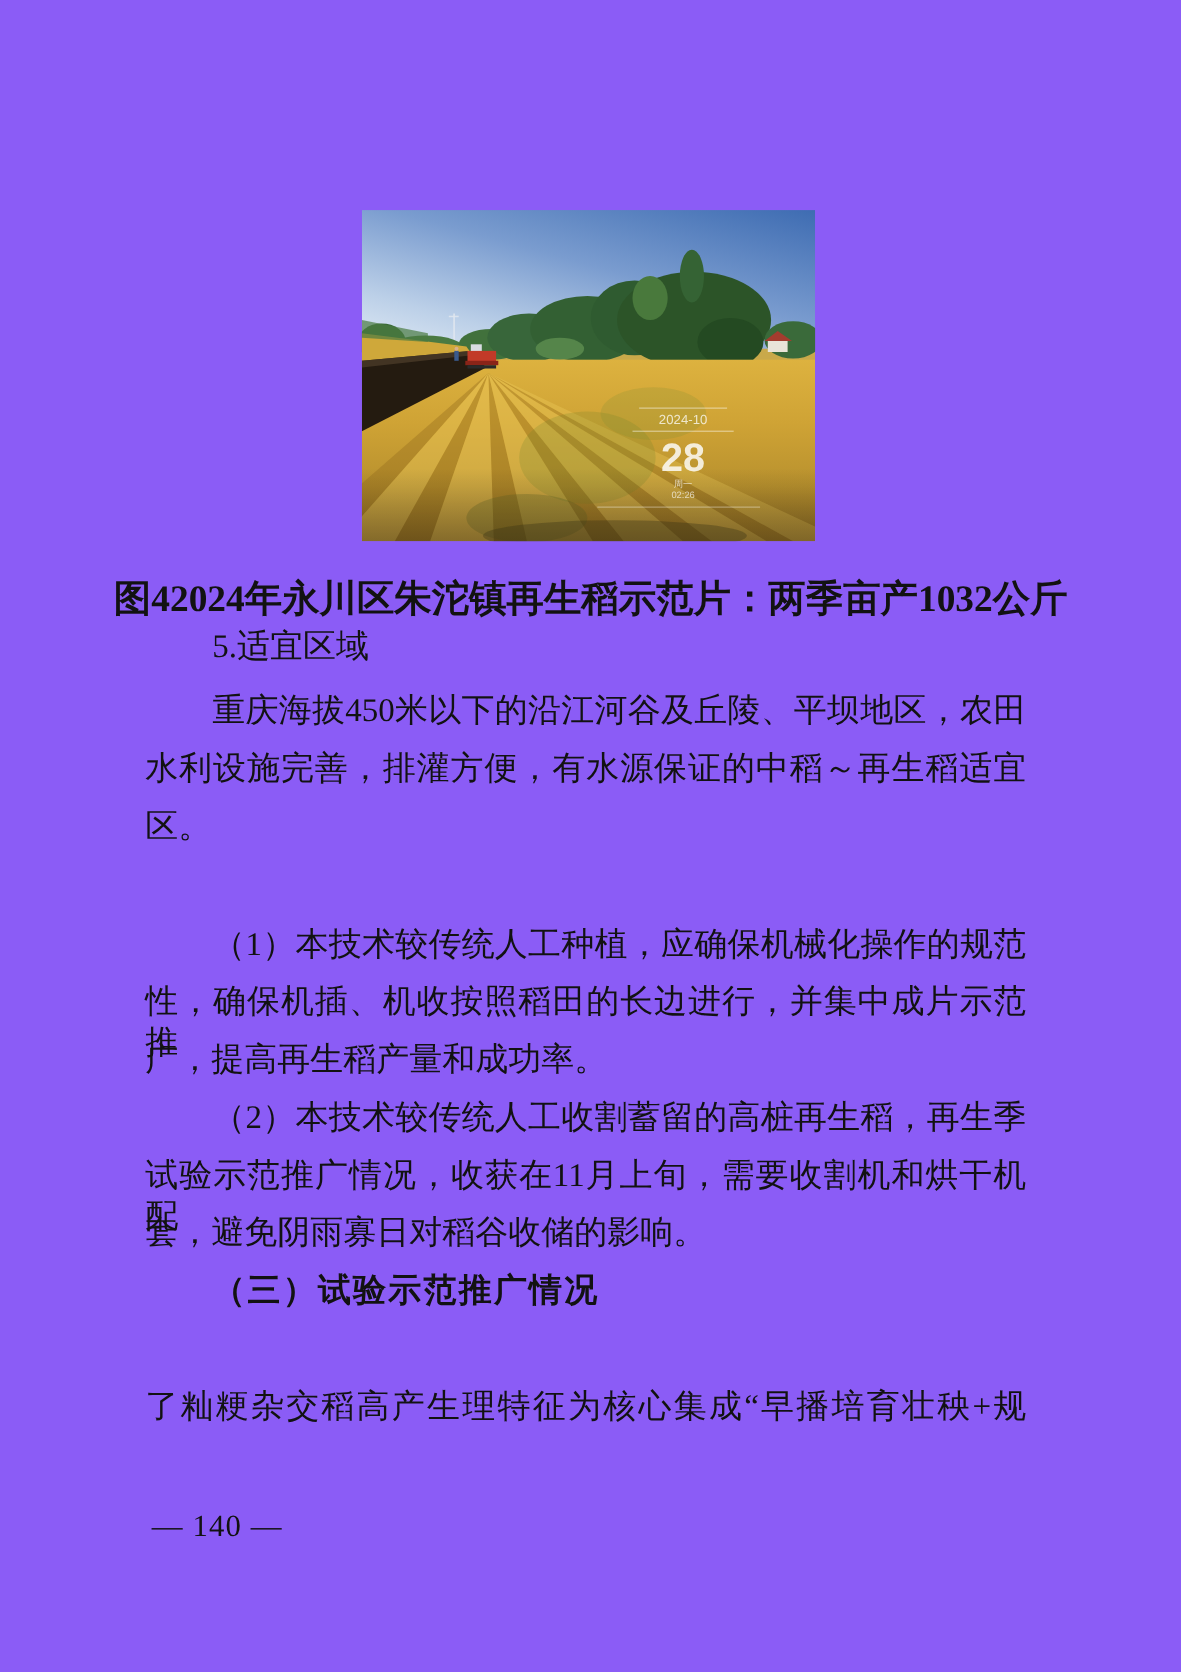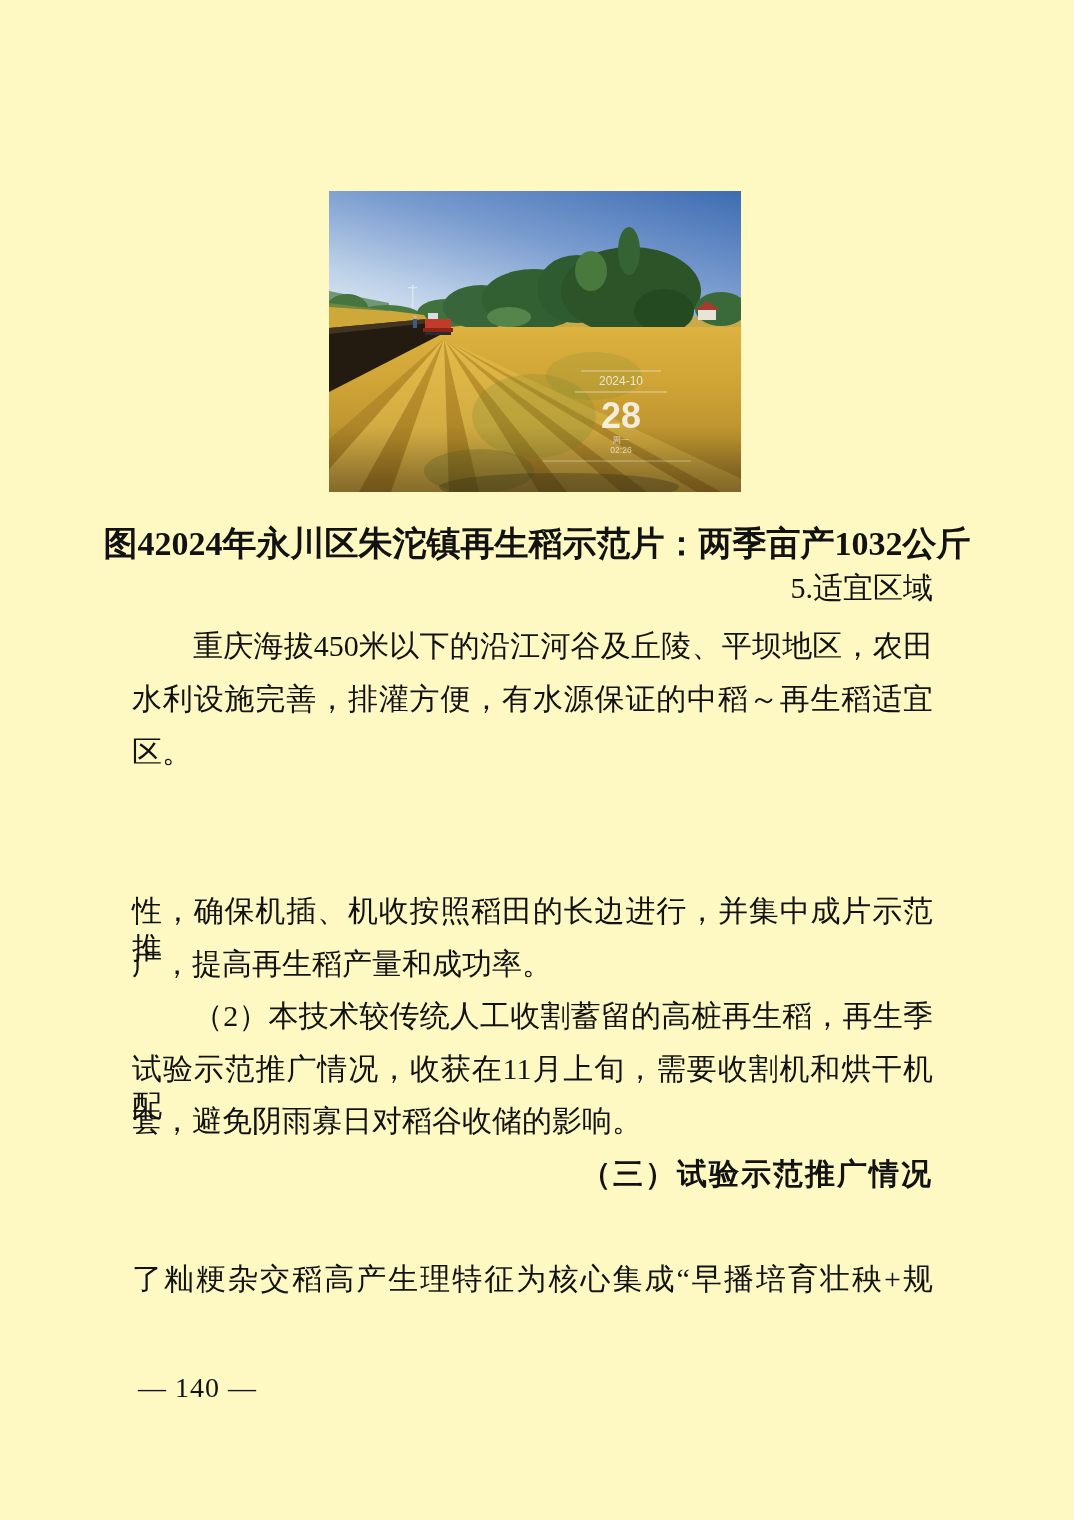--- a/index.html
+++ b/index.html
@@ -1,38 +1,38 @@
 <!DOCTYPE html>
 <html><head>
 <meta charset="utf-8">
 <style>
   html,body{margin:0;padding:0;background:#ffffff;}
   .page{
     position:relative;
     width:1074px;height:1520px;
-    background:#fef9c3;
+    background:#8b5cf6;
     font-family:"Liberation Serif", serif;
     color:#121212;
     overflow:hidden;
   }
   .photo{
     position:absolute;left:329px;top:191px;width:412px;height:301px;
   }
   .photo svg{display:block;width:100%;height:100%;}
   .caption{
     position:absolute;left:0;top:521px;width:1074px;
     text-align:center;font-weight:bold;font-size:34px;
     letter-spacing:0px;white-space:nowrap;
   }
   .line{
     position:absolute;left:132px;width:801px;
     font-size:30px;line-height:37px;
   }
   .just{text-align:justify;text-align-last:justify;}
-  .indent{text-indent:61px;text-align:right;}
+  .indent{text-indent:61px;}
   .bold{font-weight:bold;letter-spacing:2px;}
   .footer{
     position:absolute;left:138px;top:1372px;
     font-size:28px;letter-spacing:1px;text-align:right;
   }
   .wm{font-family:"Liberation Sans", sans-serif;fill:#ffffff;}
 </style>
 </head>
 <body>
 
@@ -139,20 +139,21 @@
       </g>
     </svg>
   </div>
 
   <div class="caption">图42024年永川区朱沱镇再生稻示范片：两季亩产1032公斤</div>
 
   <div class="line indent" style="top:569px">5.适宜区域</div>
   <div class="line indent just" style="top:627px">重庆海拔450米以下的沿江河谷及丘陵、平坝地区，农田</div>
   <div class="line just" style="top:680px">水利设施完善，排灌方便，有水源保证的中稻～再生稻适宜</div>
   <div class="line" style="top:733px">区。</div>
+  <div class="line indent just" style="top:840px">（1）本技术较传统人工种植，应确保机械化操作的规范</div>
   <div class="line just" style="top:892px">性，确保机插、机收按照稻田的长边进行，并集中成片示范推</div>
   <div class="line" style="top:945px">广，提高再生稻产量和成功率。</div>
   <div class="line indent just" style="top:997px">（2）本技术较传统人工收割蓄留的高桩再生稻，再生季</div>
   <div class="line just" style="top:1050px">试验示范推广情况，收获在11月上旬，需要收割机和烘干机配</div>
   <div class="line" style="top:1102px">套，避免阴雨寡日对稻谷收储的影响。</div>
   <div class="line indent bold" style="top:1155px">（三）试验示范推广情况</div>
   <div class="line just" style="top:1260px">了籼粳杂交稻高产生理特征为核心集成“早播培育壮秧+规</div>
 
   <div class="footer">— 140 —</div>
 

